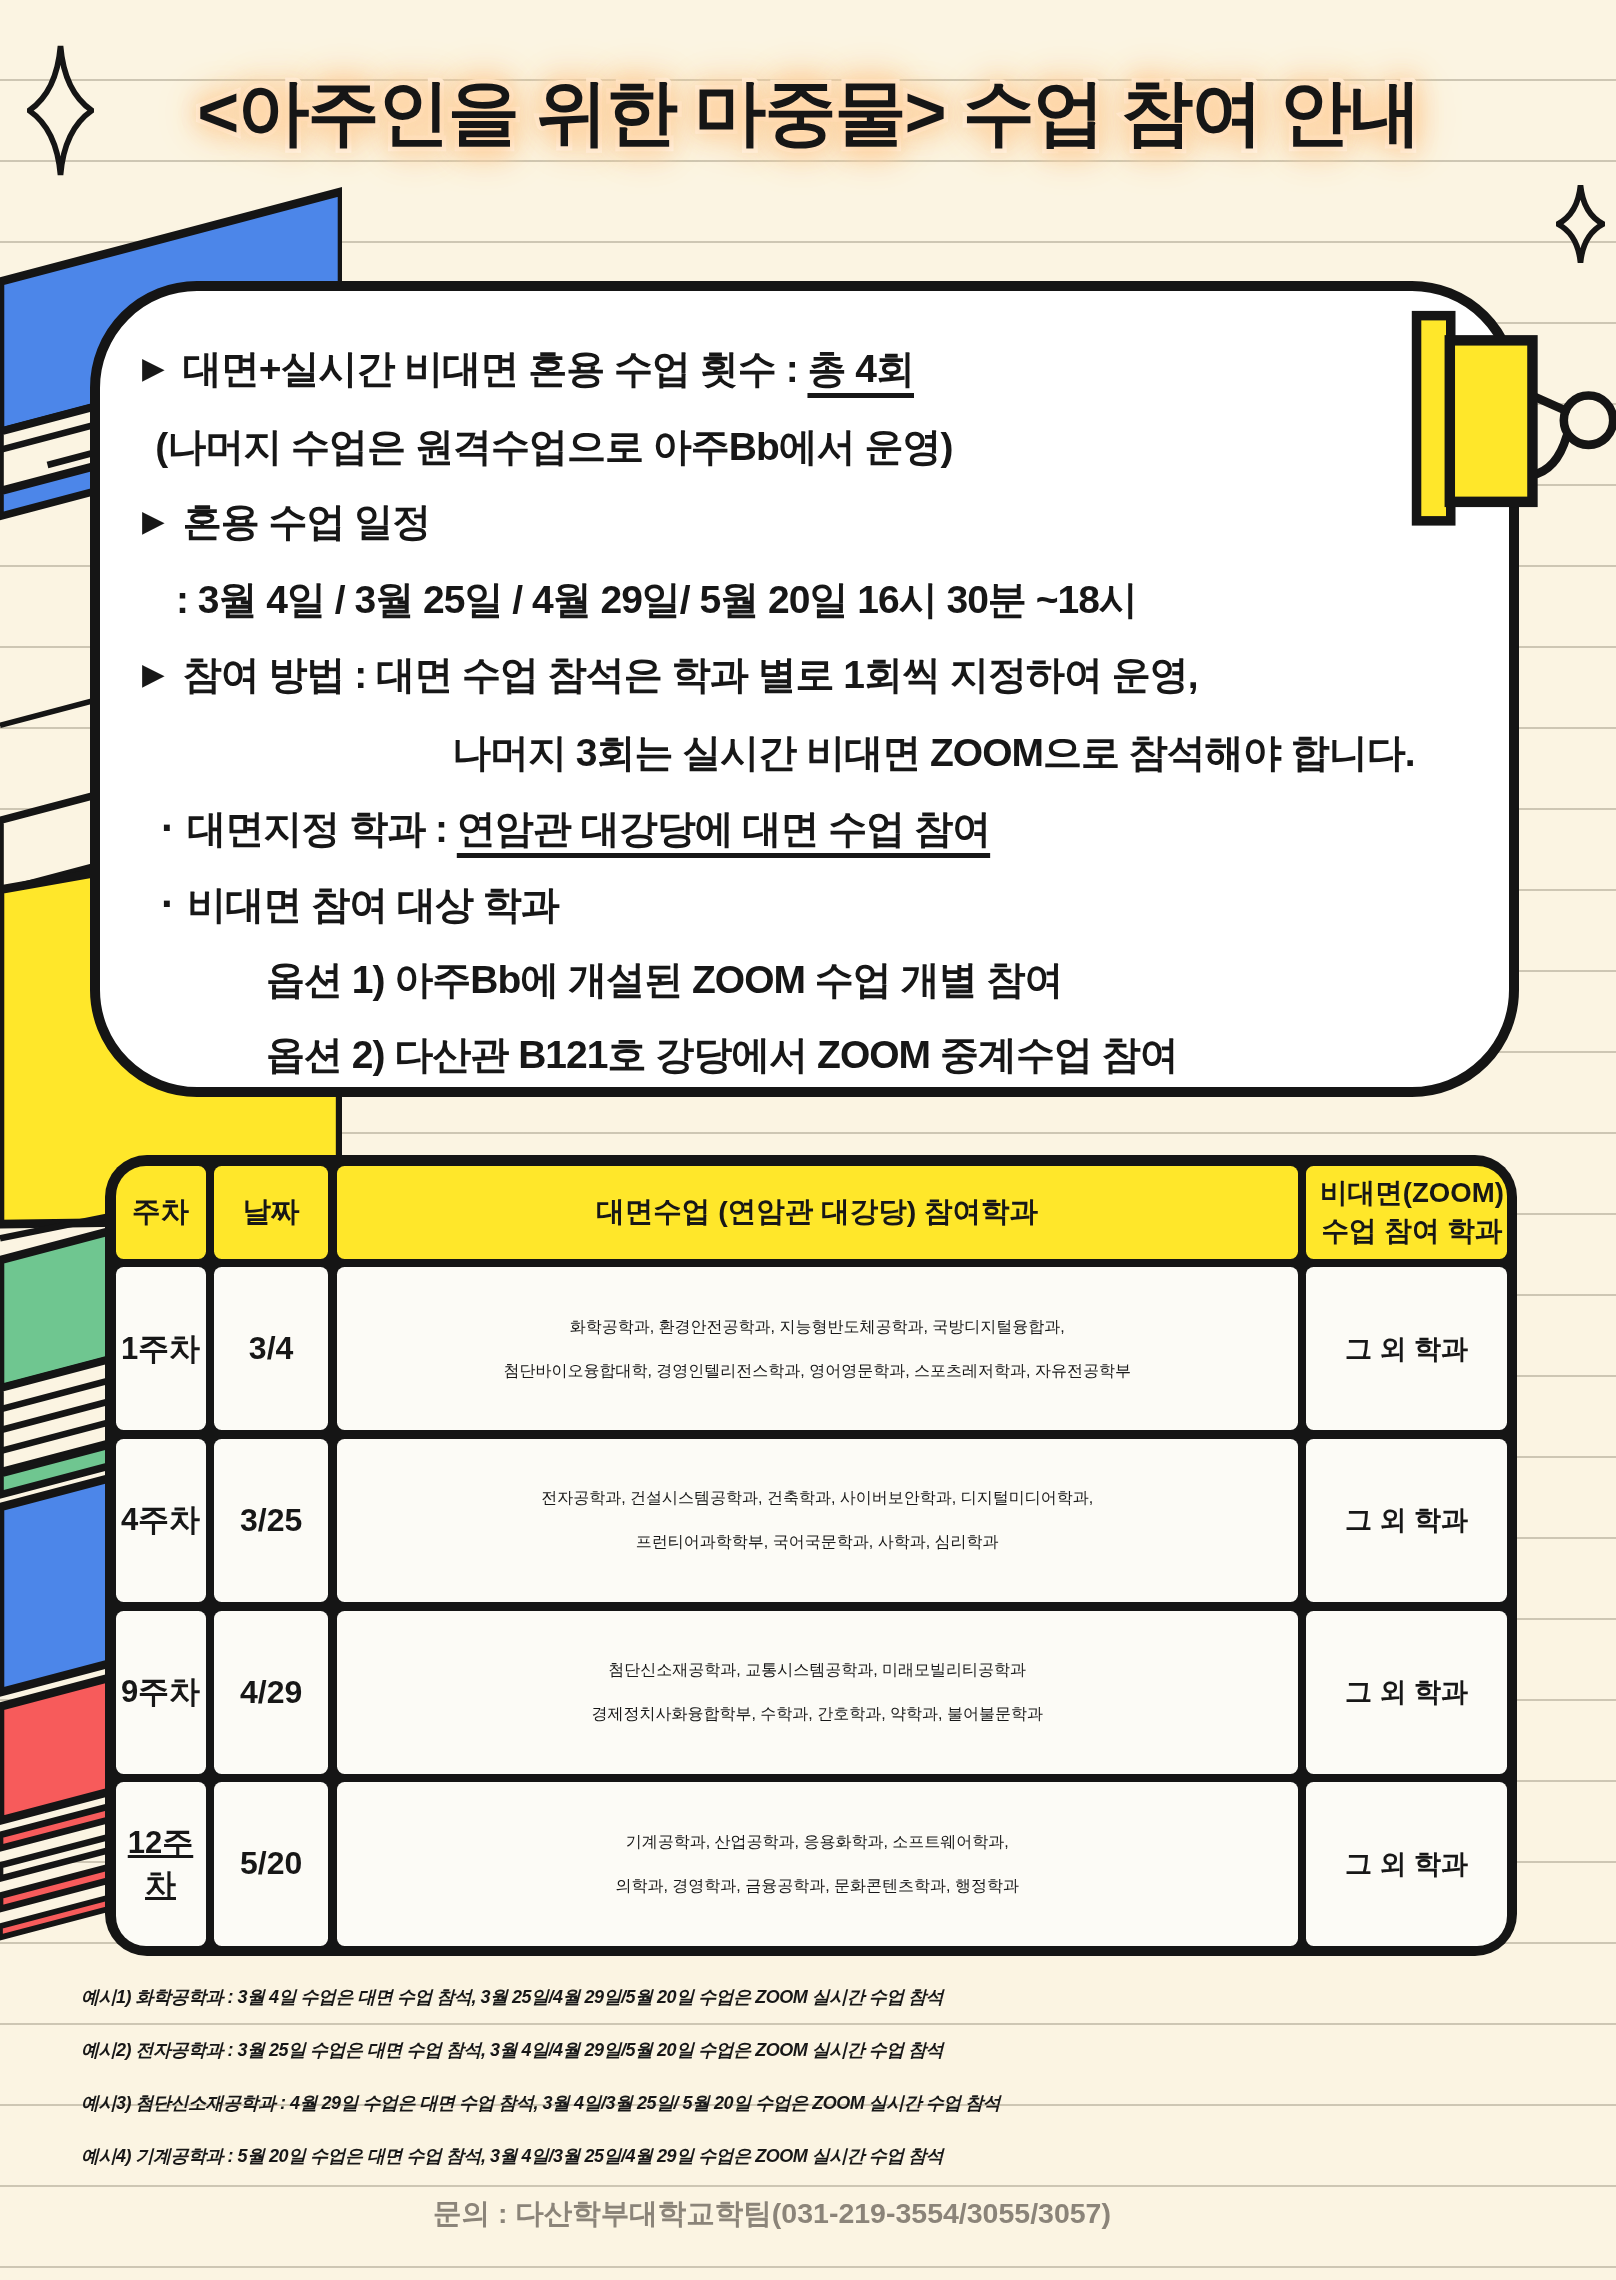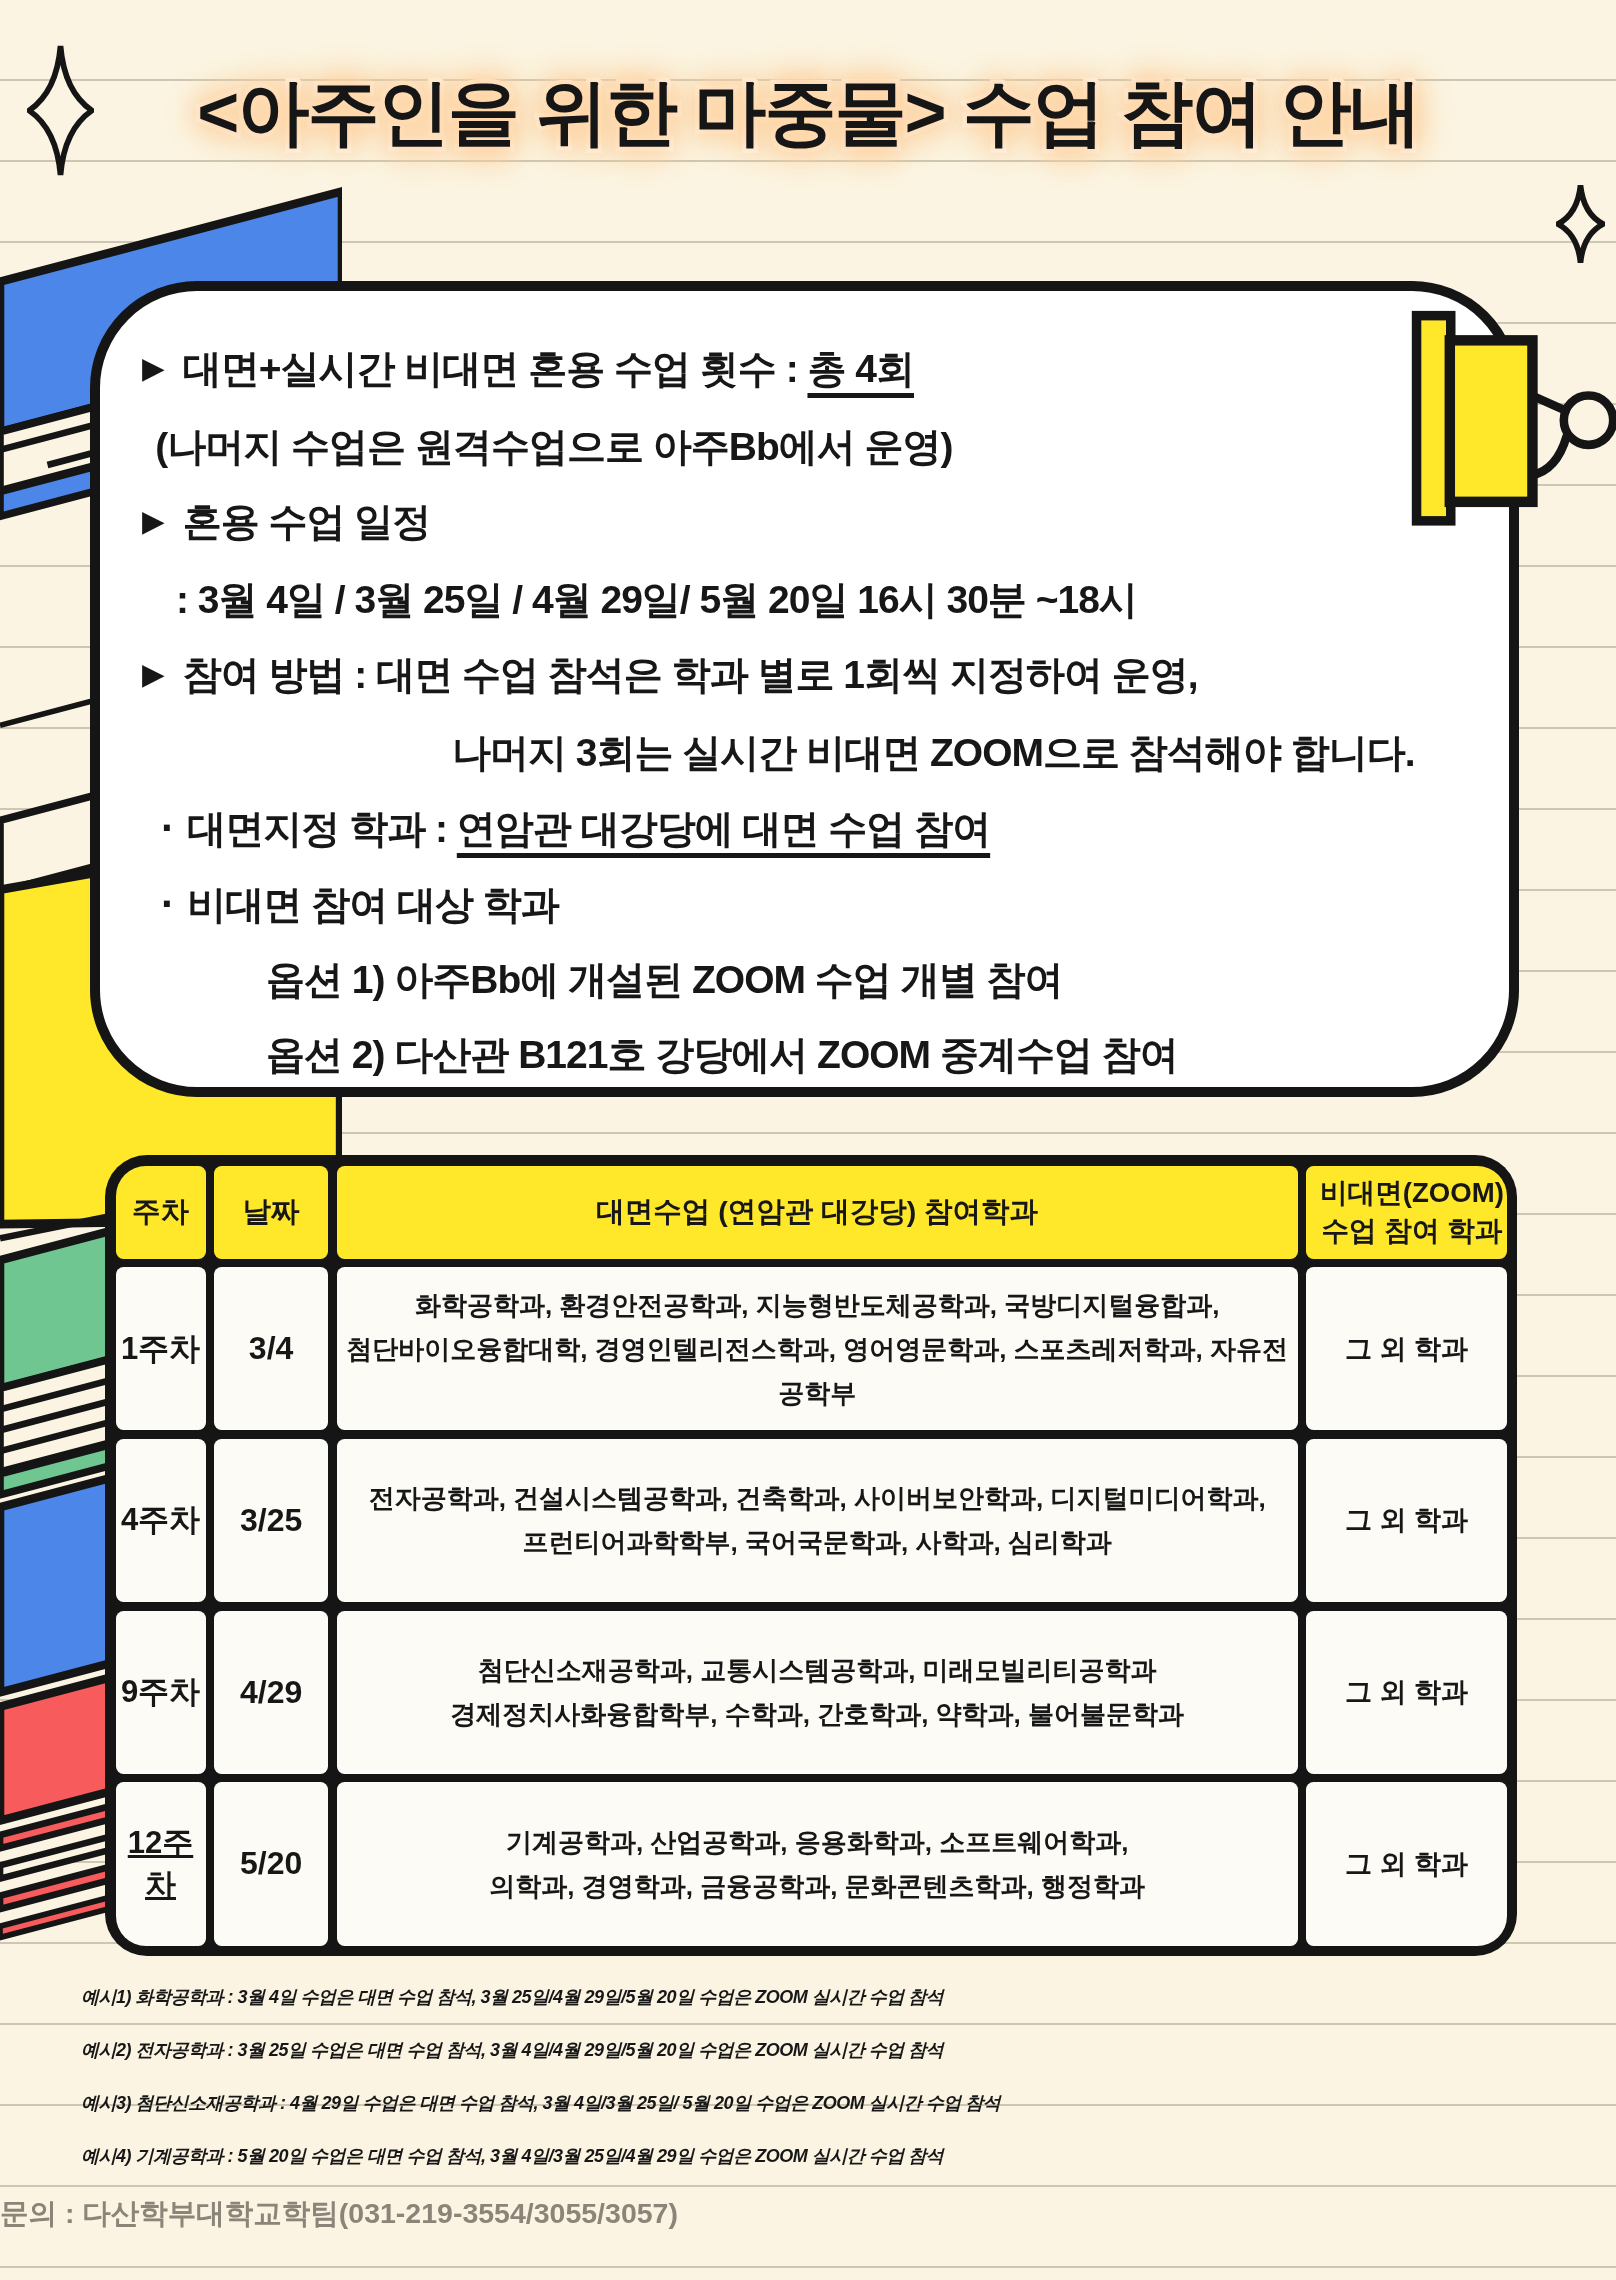--- a/index.html
+++ b/index.html
@@ -66,33 +66,33 @@
     text-align:center;border-radius:7.6px;color:#171717;
   }
   .cell.head{background:#FFE72A;font-weight:800;font-size:28.5px;}
   .cell.head.two{white-space:pre-line;font-size:27.6px;line-height:38px;}
   .c-tl{border-top-left-radius:30px;}
   .c-tr{border-top-right-radius:30px;padding-left:11px;}
   .c-bl{border-bottom-left-radius:30px;text-decoration:underline;}
   .c-br{border-bottom-right-radius:30px;}
   .cell.week{font-size:31px;font-weight:600;}
   .cell.date{font-size:32px;font-weight:600;}
-  .cell.depts{font-size:26px;font-weight:700;line-height:44px;white-space:pre-line;}
+  .cell.depts{font-size:16px;font-weight:400;line-height:44px;white-space:pre-line;}
   .cell.zoomgrp{font-size:27px;font-weight:600;}
   
   .examples{
     position:absolute;left:81px;top:1971px;width:1484px;z-index:3;
     list-style:none;margin:0;padding:0;
   }
   .examples li{
     font-size:18px;font-weight:700;color:#171717;line-height:53px;
     white-space:nowrap;letter-spacing:-0.5px;font-style:italic;
   }
   .contact{
-    position:absolute;left:0;top:2195px;width:1544px;
+    position:absolute;left:0;top:2195px;width:1544px;text-align:center;
     font-size:28.5px;font-weight:700;color:#8B8479;z-index:3;
   }
 </style>
 </head>
 <body>
 
 <div class="page">
 
   <svg class="books" width="342" height="2281" viewBox="0 0 360 2398" fill="none">
 

